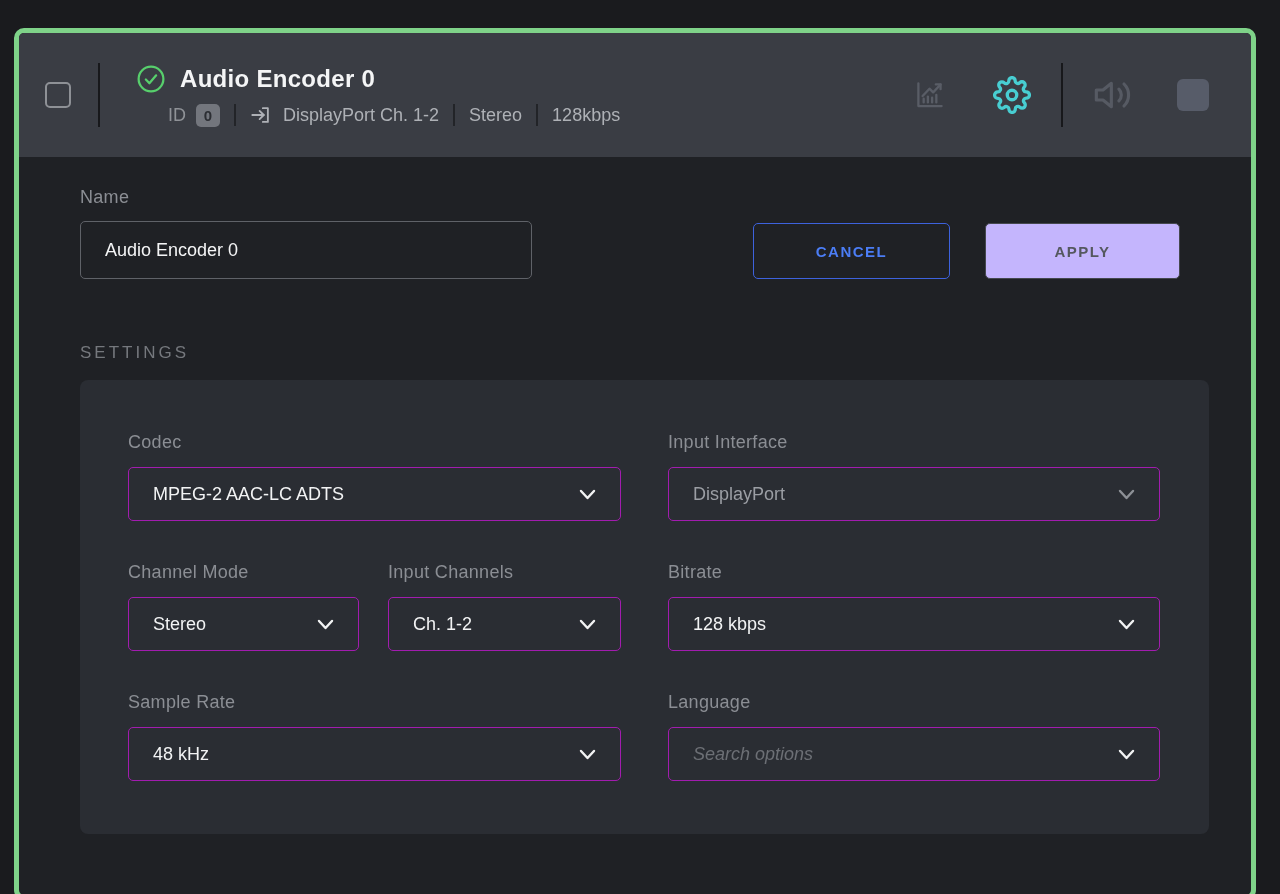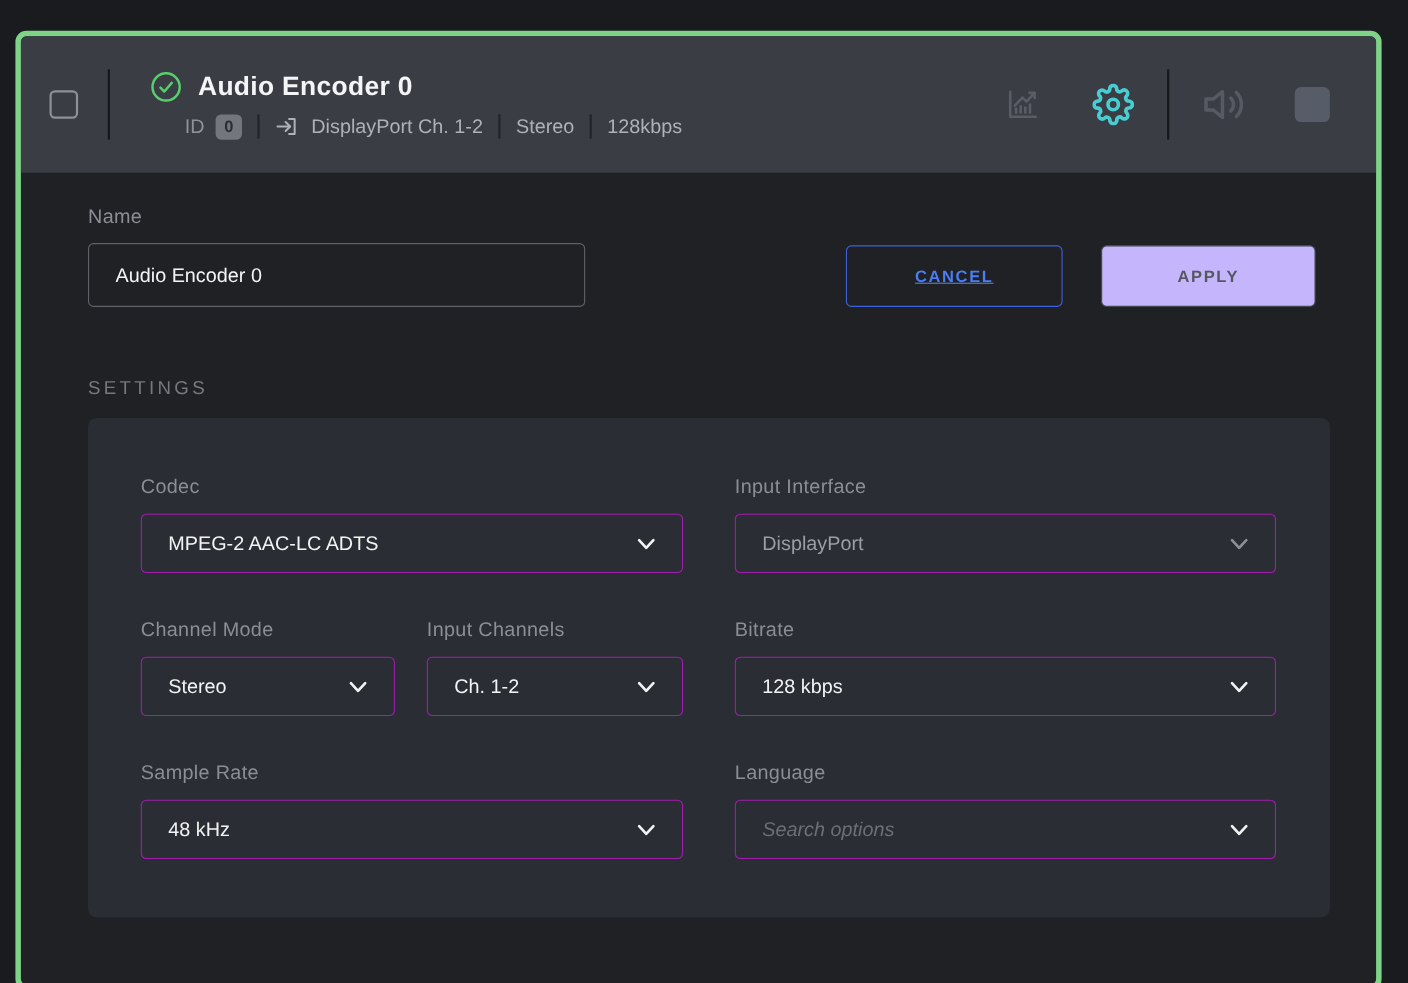--- a/index.html
+++ b/index.html
@@ -40,38 +40,38 @@
   }
   .meta-sep { width: 2px; height: 22px; background: #222428; margin: 0 14px; }
   .meta-item { color: #aeb1b6; }
   .meta-line .in-icon { margin-right: 11px; display: inline-flex; }
   .hdr-actions { margin-left: auto; display: flex; align-items: center; }
   .icon-btn { display: inline-flex; align-items: center; justify-content: center; cursor: pointer; background: none; border: none; }
   .gap44 { margin-left: 44px; }
   .gap30 { margin-left: 30px; }
   .stop-square { width: 32px; height: 32px; background: #575c69; border-radius: 6px; }
   
-  .body { padding: 30px 55px 0 61px; }
+  .body { padding: 30px 71px 0 61px; }
   .field-label { font-size: 18px; color: #8b8e94; letter-spacing: 0.3px; }
   .name-actions { display: flex; align-items: flex-end; }
   .name-group { width: 452px; }
   .name-input {
     margin-top: 13px; width: 452px; height: 58px;
     background: transparent; border: 1px solid #5f6268; border-radius: 5px;
     color: #f4f5f6; font-size: 18px; padding: 0 24px;
     font-family: "Liberation Sans", sans-serif; outline: none;
   }
   .btn {
     height: 56px; border-radius: 5px; font-size: 15px; font-weight: bold;
     letter-spacing: 1.5px; cursor: pointer;
     font-family: "Liberation Sans", sans-serif;
   }
   .btn-cancel {
     margin-left: auto; width: 197px;
-    background: transparent; border: 1px solid #3d62dd; color: #4b7df5; text-decoration: underline;
+    background: transparent; border: 1px solid #3d62dd; color: #4b7df5;
   }
   .btn-apply {
     margin-left: 35px; width: 195px;
     background: #c4b5fd; border: 1px solid #45484e; color: #55585f;
     cursor: default;
   }
   .settings-heading {
     margin-top: 64px; font-size: 17px; color: #75787d; letter-spacing: 3px;
   }
   .card {

